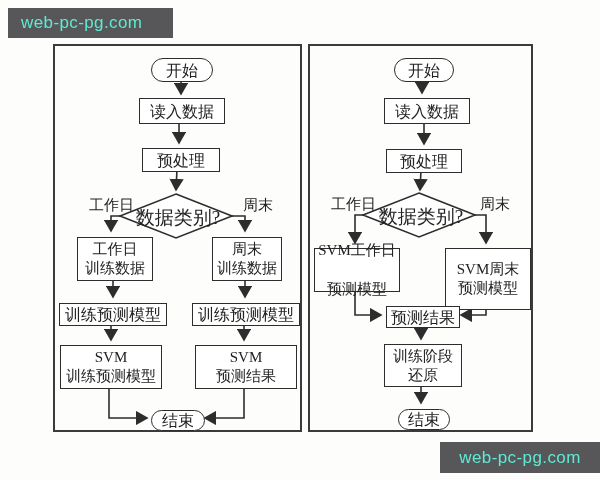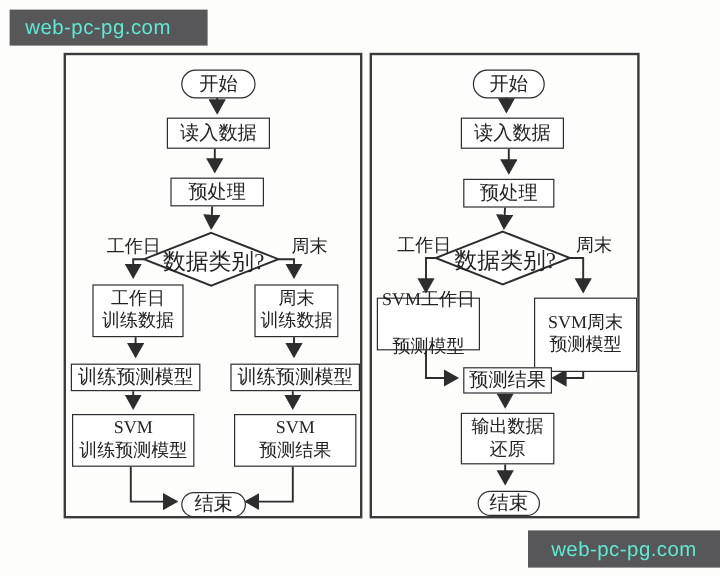--- a/index.html
+++ b/index.html
@@ -144,20 +144,20 @@
       <span>预测模型</span>
     </div>
     <div class="node two-line" style="left:135px;top:202px;width:86px;height:62px;">
       <span>SVM周末</span>
       <span>预测模型</span>
     </div>
 
     <div class="node" style="left:76px;top:260px;width:74px;height:22px;">预测结果</div>
 
     <div class="node two-line" style="left:74px;top:298px;width:78px;height:43px;">
-      <span>输出数据</span>
+      <span>训练阶段</span>
       <span>还原</span>
     </div>
 
     <div class="node oval" style="left:88px;top:363px;width:52px;height:21px;">结束</div>
   </div>
 
 </div>
 
 </body></html>

